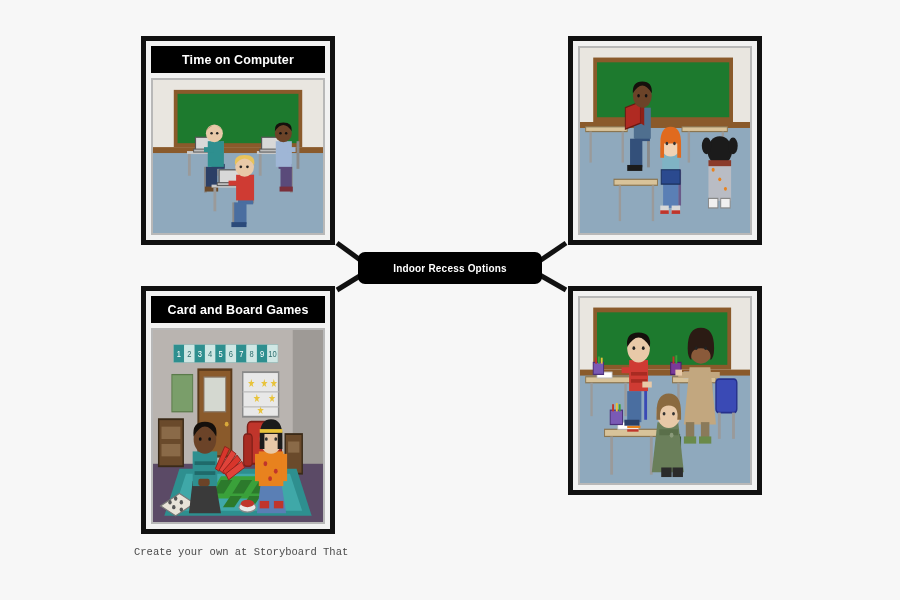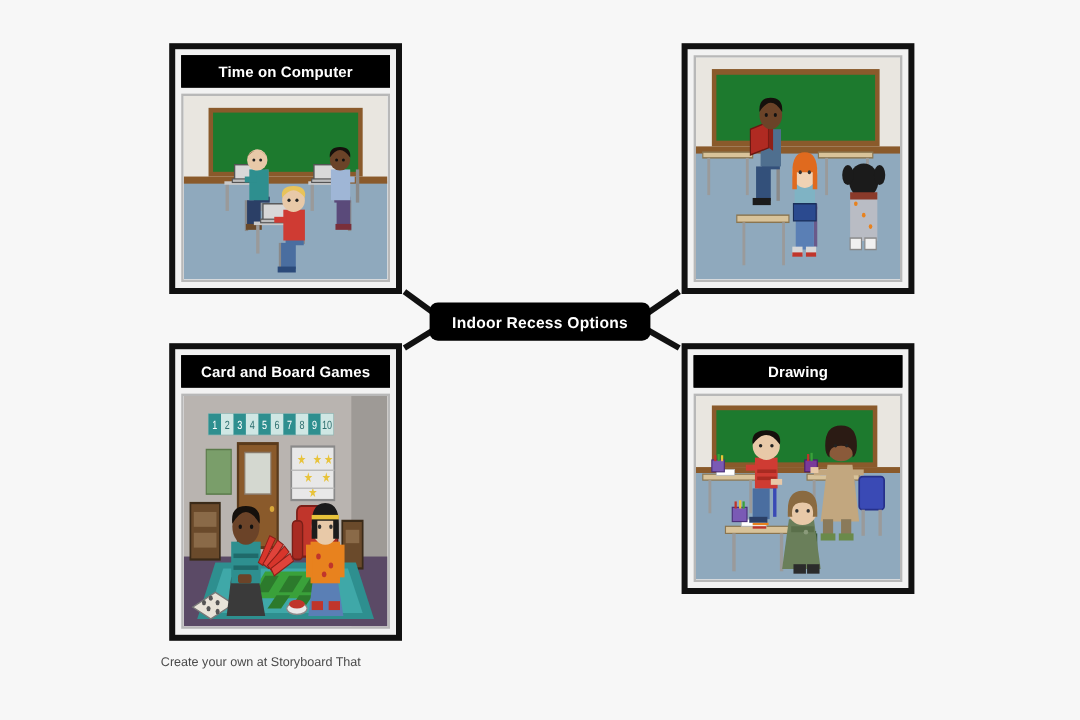--- a/index.html
+++ b/index.html
@@ -17,21 +17,21 @@
 
   
   .center-node{
     position:absolute;
     left:358px;top:252px;width:184px;height:32px;
     background:#000;border-radius:7px;
     display:flex;align-items:center;justify-content:center;
     z-index:6;
   }
   .center-node span{
-    color:#fff;font-size:13px;font-weight:bold;letter-spacing:.2px;
+    color:#fff;font-size:10px;font-weight:bold;letter-spacing:.2px;
     font-family:"Liberation Sans", sans-serif;
   }
 
   
   .panel{
     position:absolute;
     background:#f2f2f2;
     border:5px solid #111;
     box-sizing:border-box;
     padding:5px;
@@ -69,21 +69,21 @@
   
   #panel-computer{left:141px;top:36px;width:194px;height:209px;}
   #panel-reading {left:568px;top:36px;width:194px;height:209px;}
   #panel-games   {left:141px;top:286px;width:194px;height:248px;}
   #panel-drawing {left:568px;top:286px;width:194px;height:209px;}
 
   
   .footer{
     position:absolute;left:134px;top:546px;
     font-size:10.5px;color:#4a4a4a;
-    font-family:Liberation Sans, sans-serif;
+    font-family:Liberation Mono, monospace;
   }
 </style>
 </head>
 <body>
 
 <div id="canvas">
 
   <svg class="connectors" viewBox="0 0 900 600" preserveAspectRatio="none">
 
     <line x1="337" y1="243" x2="363" y2="262" stroke="#111" stroke-width="5"></line>
@@ -376,23 +376,20 @@
             <circle cx="120" cy="88" r="1.5" fill="#333"></circle>
             <circle cx="130" cy="88" r="1.5" fill="#333"></circle>
           </g>
         </svg>
       </div>
     </div>
   </div>
 
   <div class="panel" id="panel-drawing">
     <div class="panel-inner">
-      <div class="panel-title">
-        <span>Drawing</span>
-      </div>
       <div class="panel-art">
         <svg viewBox="0 0 180 155" preserveAspectRatio="none">
           <rect x="0" y="0" width="180" height="155" fill="#e9e6e0"></rect>
           <rect x="0" y="64" width="180" height="91" fill="#8fa9bd"></rect>
           <rect x="0" y="60" width="180" height="5" fill="#8a5a2b"></rect>
 
           <rect x="14" y="8" width="146" height="52" fill="#8a5a2b"></rect>
           <rect x="18" y="12" width="138" height="44" fill="#1d7a2e"></rect>
 
           <g>

